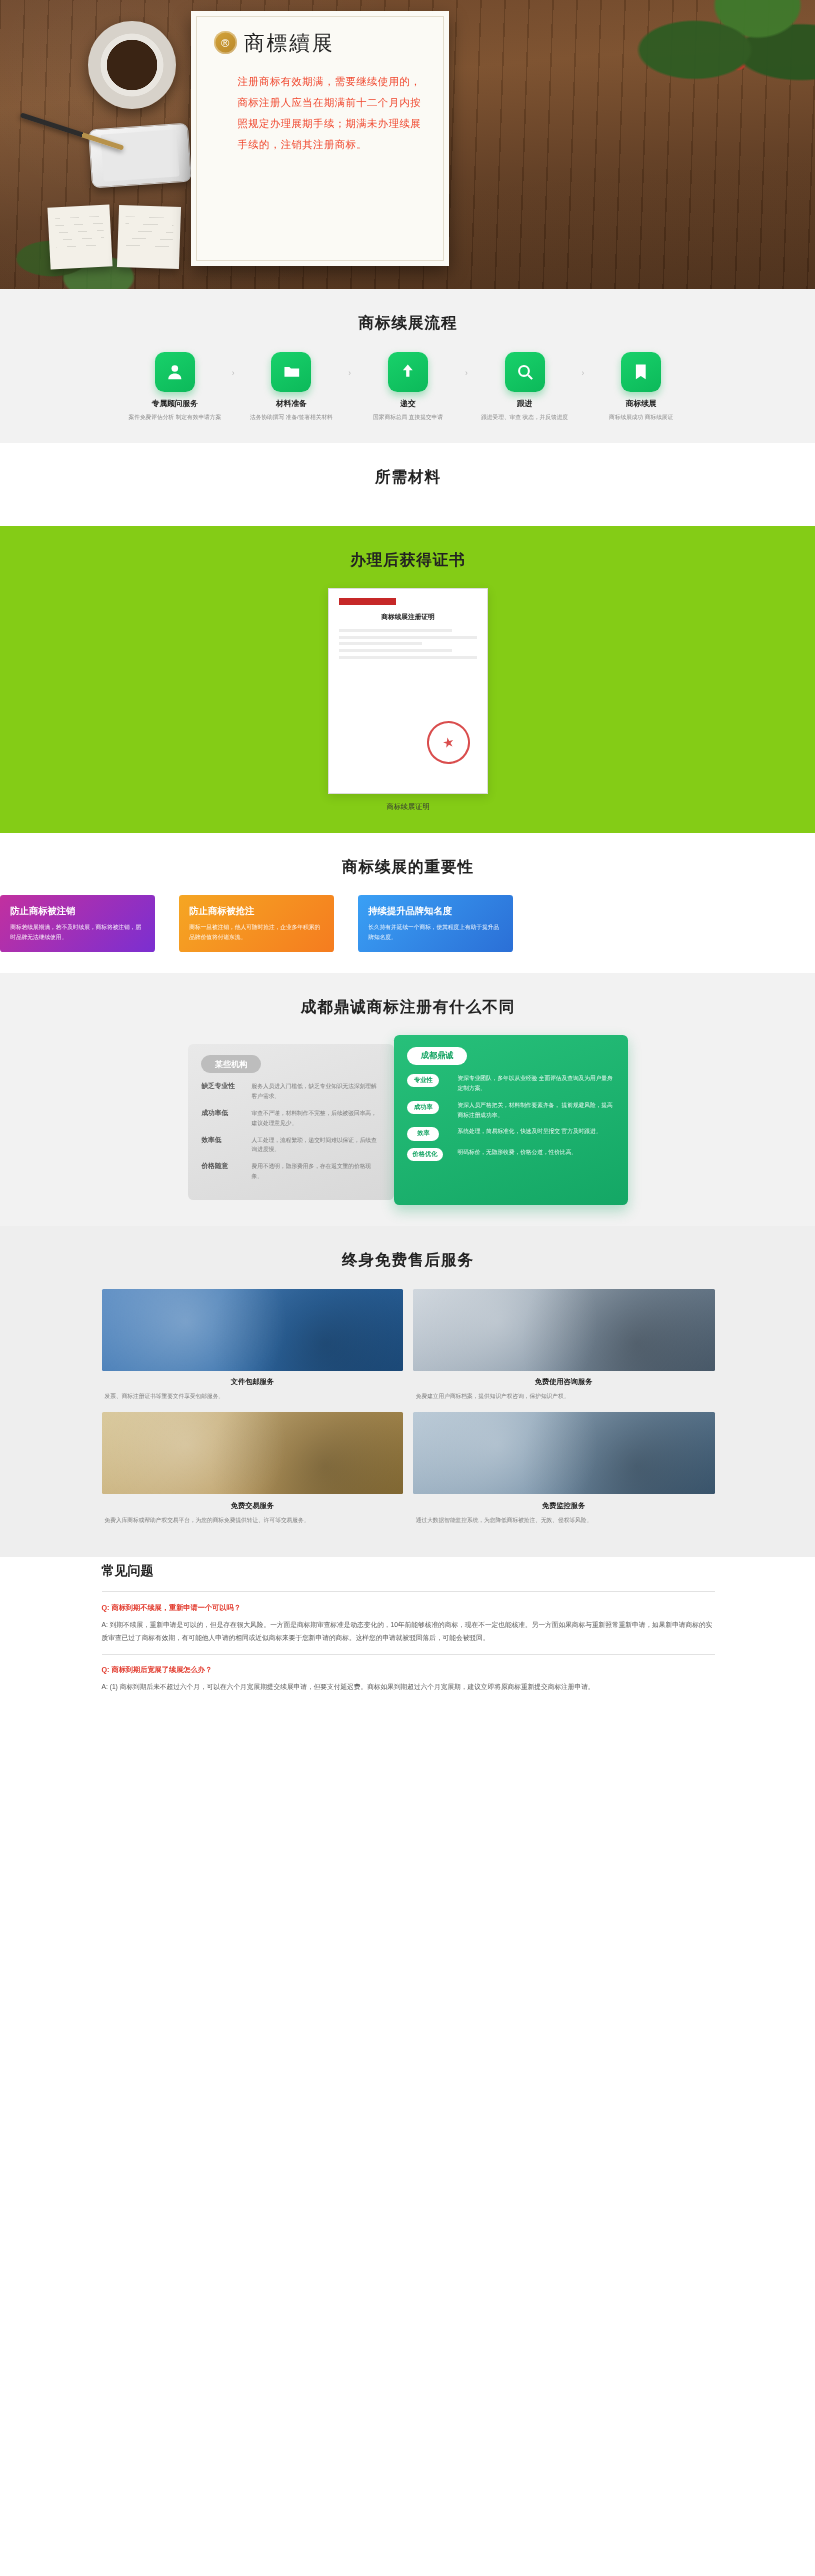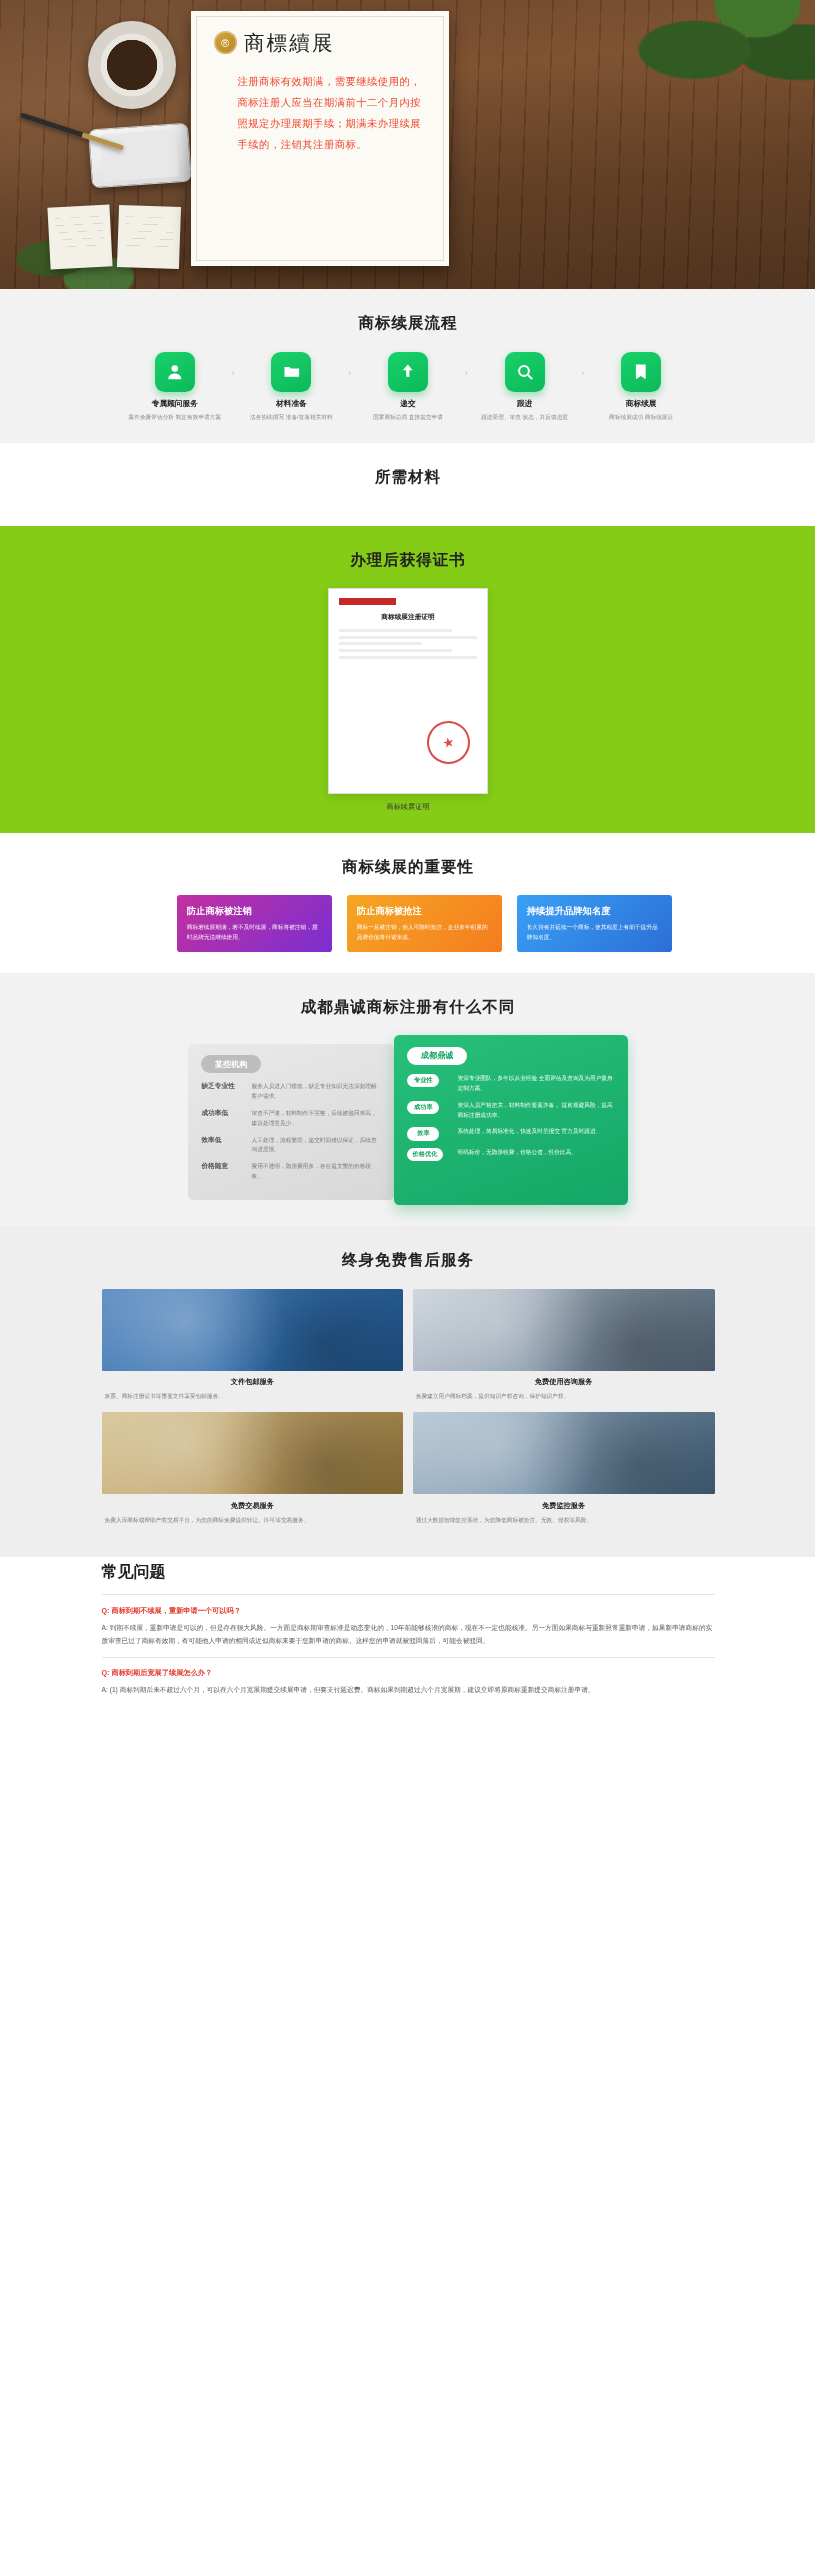--- a/index.html
+++ b/index.html
@@ -163,21 +163,21 @@
   .cert-line.s { width:60%; }
   .cert-line.m { width:82%; }
   .cert-stamp {
     position:absolute; right:17.5px; bottom:29px; width:43px; height:43px; border-radius:50%;
     border:2.1px solid #d32f2f; color:#d32f2f; display:flex; align-items:center; justify-content:center;
     font-size:13.4px; transform: rotate(-12deg); opacity:.85;
   }
   .cert-cap { text-align:center; font-size:7.2px; color:#333; margin-top:8.2px; }
 
   
-  .imp-wrap { display:flex; justify-content:center; gap:15px;padding-left:32px; }
+  .imp-wrap { display:flex; justify-content:flex-start; gap:24px; }
   .imp-card { width:155px; height:57px; border-radius:3.1px; color:#fff; padding:9.3px 10.3px; }
   .imp-h { font-size:9.3px; font-weight:bold; margin-bottom:5.2px; }
   .imp-p { font-size:5.7px; line-height:1.7; opacity:.95; }
 
   
   .cmp-band { background:#f2f2f2; }
   .cmp-wrap { display:flex; justify-content:center; align-items:flex-start; gap:0; }
   .cmp-left {
     width:206px; background: linear-gradient(160deg,#e9e9e9,#d8d8d8);
     border-radius:5.2px; padding:11.3px 13.4px; min-height:155px; margin-top:8.2px;
@@ -218,21 +218,21 @@
     content:""; position:absolute; inset:0;
     background: radial-gradient(circle at 28% 40%, rgba(255,255,255,.28), transparent 45%),
                 radial-gradient(circle at 74% 66%, rgba(0,0,0,.25), transparent 50%);
   }
   .srv-h { font-size:7.2px; font-weight:bold; text-align:center; margin:6.2px 0 4.1px; color:#222; }
   .srv-p { font-size:5.7px; line-height:1.8; color:#7d7d7d; padding:0 3.1px; }
   .srv-row.two .srv-card { flex:1; }
 
   
   .faq { width:613px; margin:0 auto; padding: 5.2px 0 26px; }
-  .faq-title { font-size:16px; font-weight:bold; color:#222; margin-bottom:11.3px; }
+  .faq-title { font-size:13px; font-weight:bold; color:#222; margin-bottom:11.3px; }
   .faq-q { color:#e23b2e; font-size:7.2px; font-weight:bold; margin:10.3px 0 5.2px; }
   .faq-a { font-size:6.7px; line-height:2.0; color:#555; }
   .faq-hr { border:0; border-top:0.5px solid #e2e2e2; margin:9.3px 0 0; }
 </style>
 </head>
 <body>
 
 <div class="page">
 
   <div class="hero">

